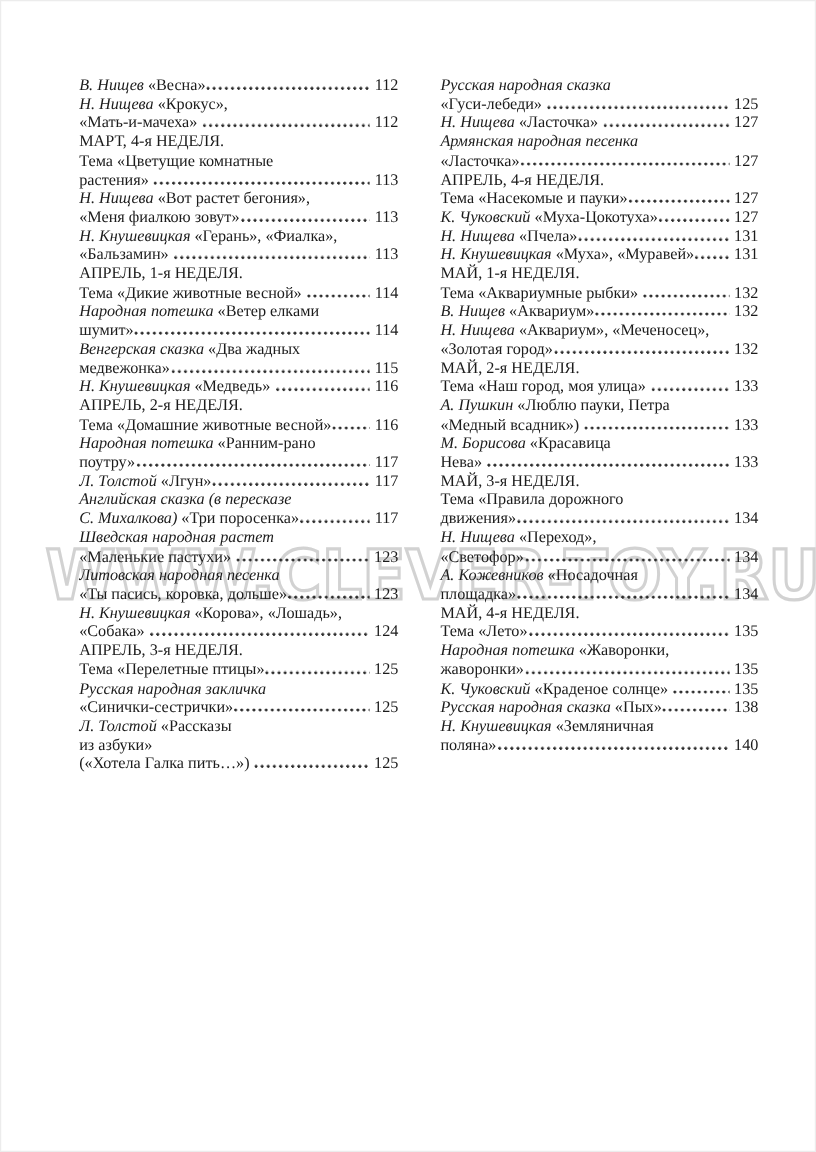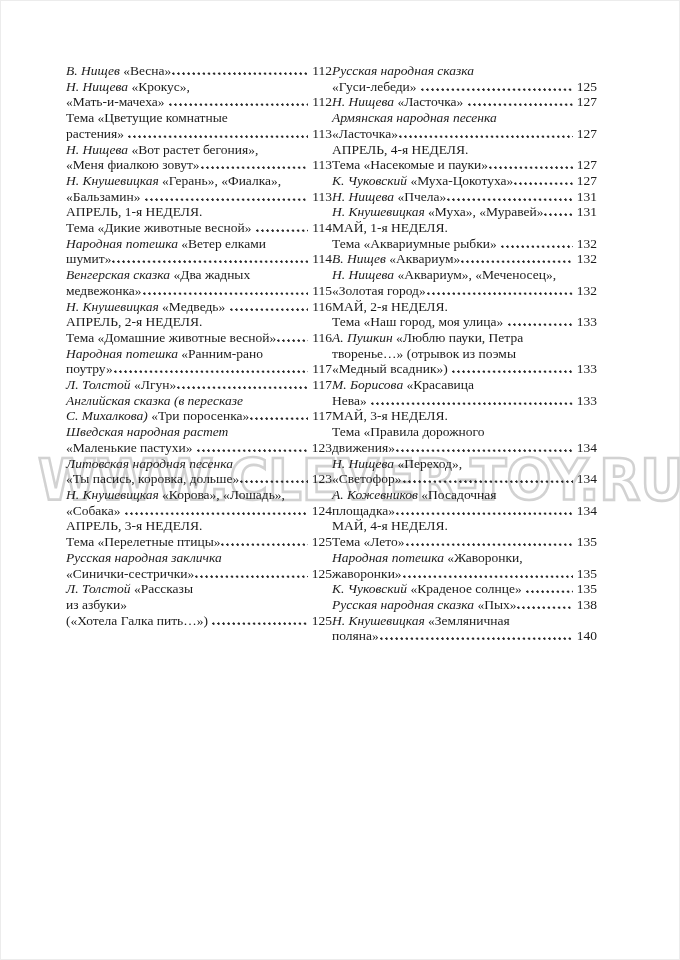--- a/index.html
+++ b/index.html
@@ -34,20 +34,21 @@
     text-stroke: 2.5px rgba(195, 195, 195, 0.75);
     transform: scaleY(1.08);
     pointer-events: none;
   }
   .columns {
     position: absolute;
     top: 63px;
     left: 66px;
     z-index: 1;
     display: flex;
+    gap: 35px;
   }
   .col {
     width: 266px;
   }
   .col.right {
     width: 265px;
   }
   .toc-line {
     display: flex;
     align-items: baseline;
@@ -89,20 +90,23 @@
         </div>
         <div class="toc-line">
           <span class="toc-text"><span class="it">Н. Нищева</span><span> «Крокус»,</span></span>
         </div>
         <div class="toc-line">
           <span class="toc-text"><span>«Мать-и-мачеха» </span></span>
           <span class="leader"></span>
           <span class="page-num">112</span>
         </div>
         <div class="toc-line">
+          <span class="toc-text"><span>МАРТ, 4-я НЕДЕЛЯ.</span></span>
+        </div>
+        <div class="toc-line">
           <span class="toc-text"><span>Тема «Цветущие комнатные</span></span>
         </div>
         <div class="toc-line">
           <span class="toc-text"><span>растения» </span></span>
           <span class="leader"></span>
           <span class="page-num">113</span>
         </div>
         <div class="toc-line">
           <span class="toc-text"><span class="it">Н. Нищева</span><span> «Вот растет бегония»,</span></span>
         </div>
@@ -298,23 +302,20 @@
         <div class="toc-line">
           <span class="toc-text"><span>МАЙ, 2-я НЕДЕЛЯ.</span></span>
         </div>
         <div class="toc-line">
           <span class="toc-text"><span>Тема «Наш город, моя улица» </span></span>
           <span class="leader"></span>
           <span class="page-num">133</span>
         </div>
         <div class="toc-line">
           <span class="toc-text"><span class="it">А. Пушкин</span><span> «Люблю пауки, Петра</span></span>
-        </div>
-        <div class="toc-line">
-          <span class="toc-text"><span>творенье…» (отрывок из поэмы</span></span>
         </div>
         <div class="toc-line">
           <span class="toc-text"><span>«Медный всадник») </span></span>
           <span class="leader"></span>
           <span class="page-num">133</span>
         </div>
         <div class="toc-line">
           <span class="toc-text"><span class="it">М. Борисова</span><span> «Красавица</span></span>
         </div>
         <div class="toc-line">

